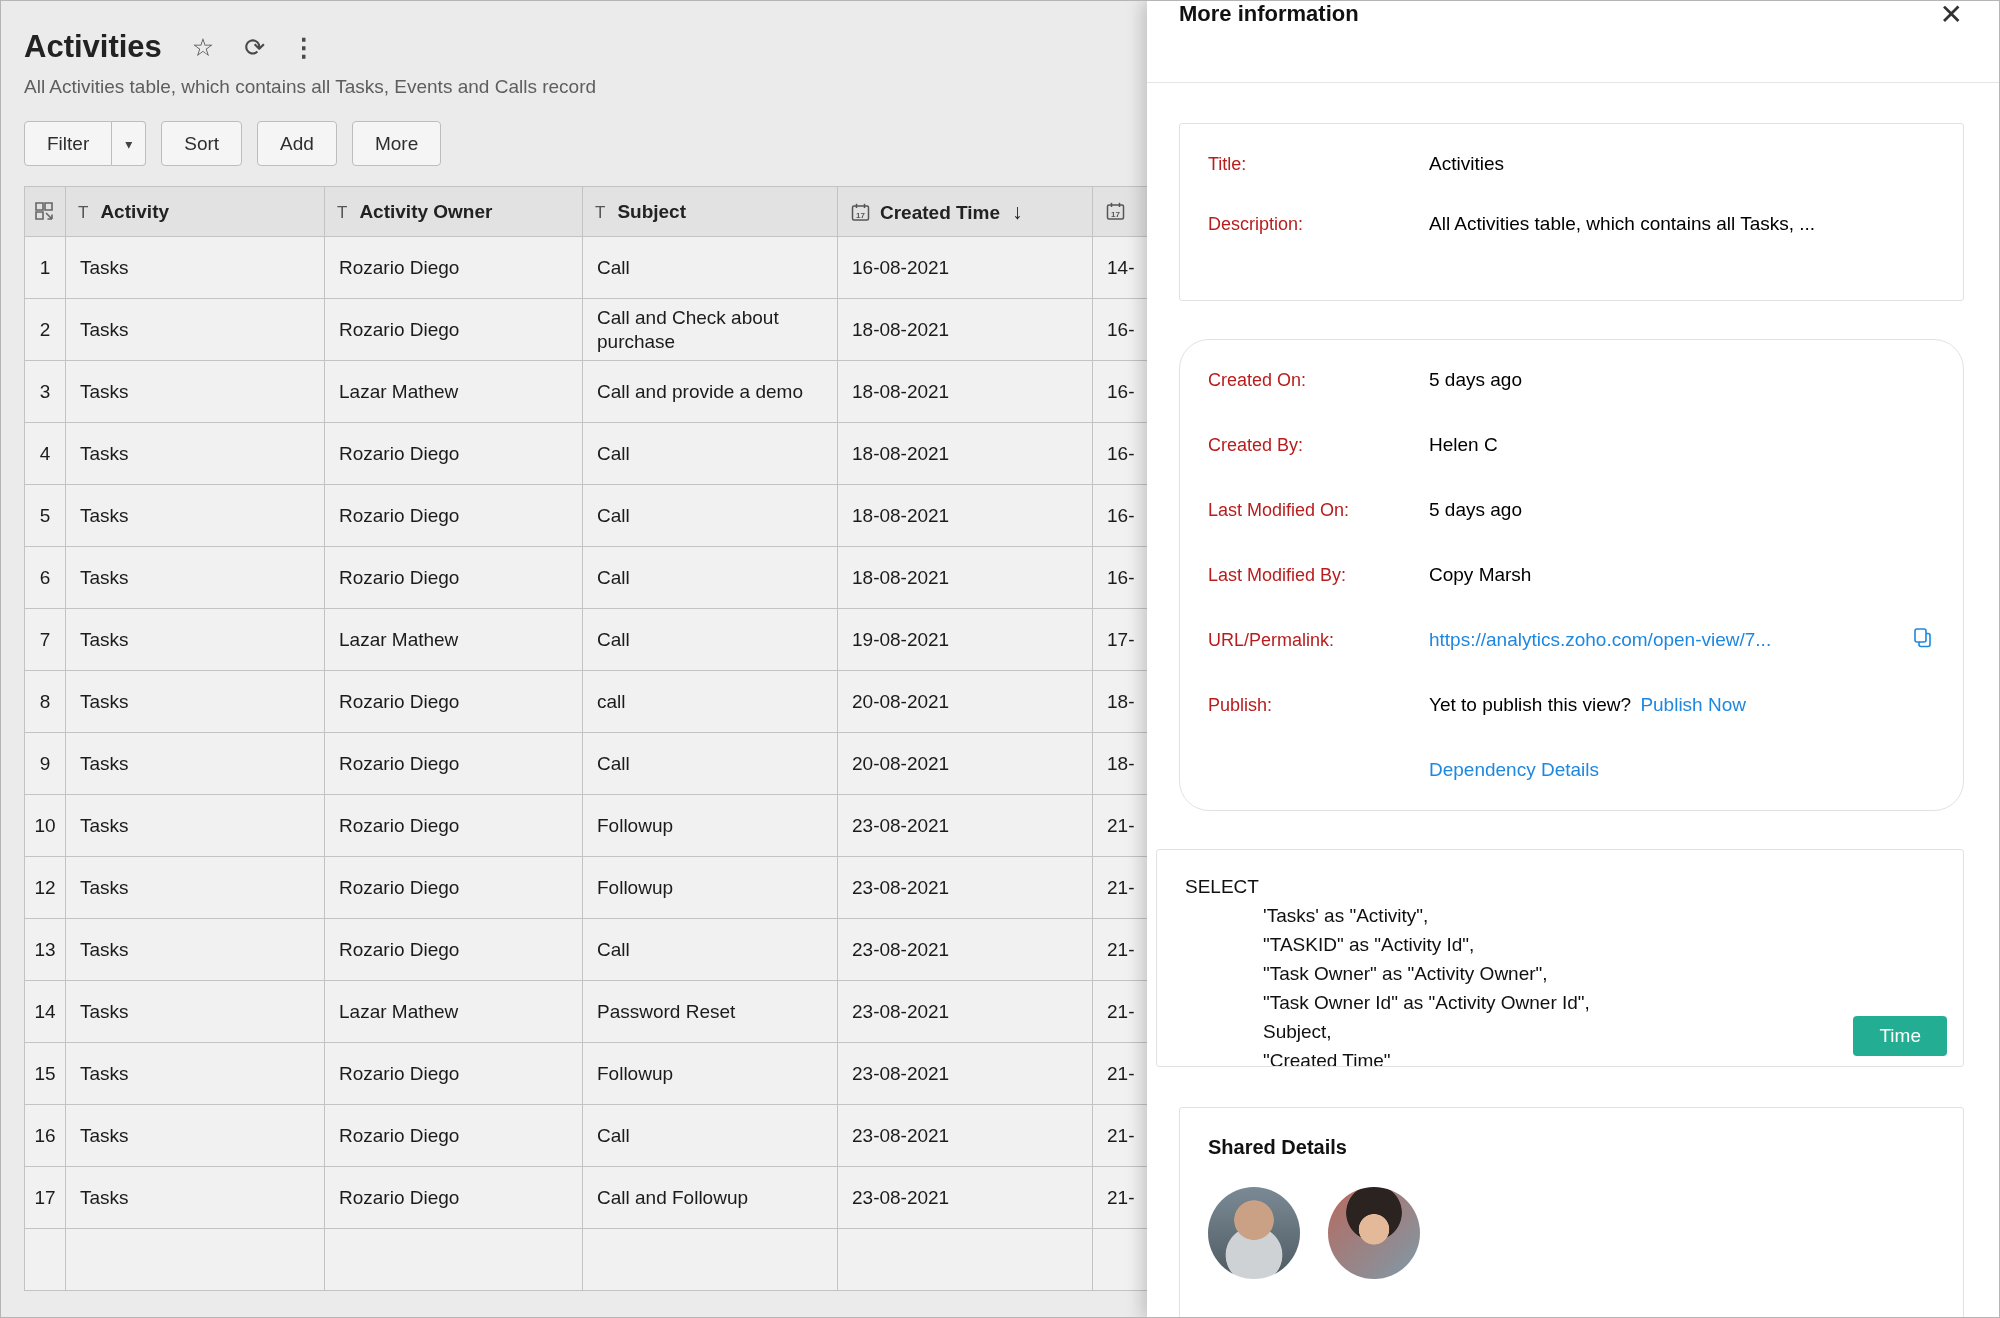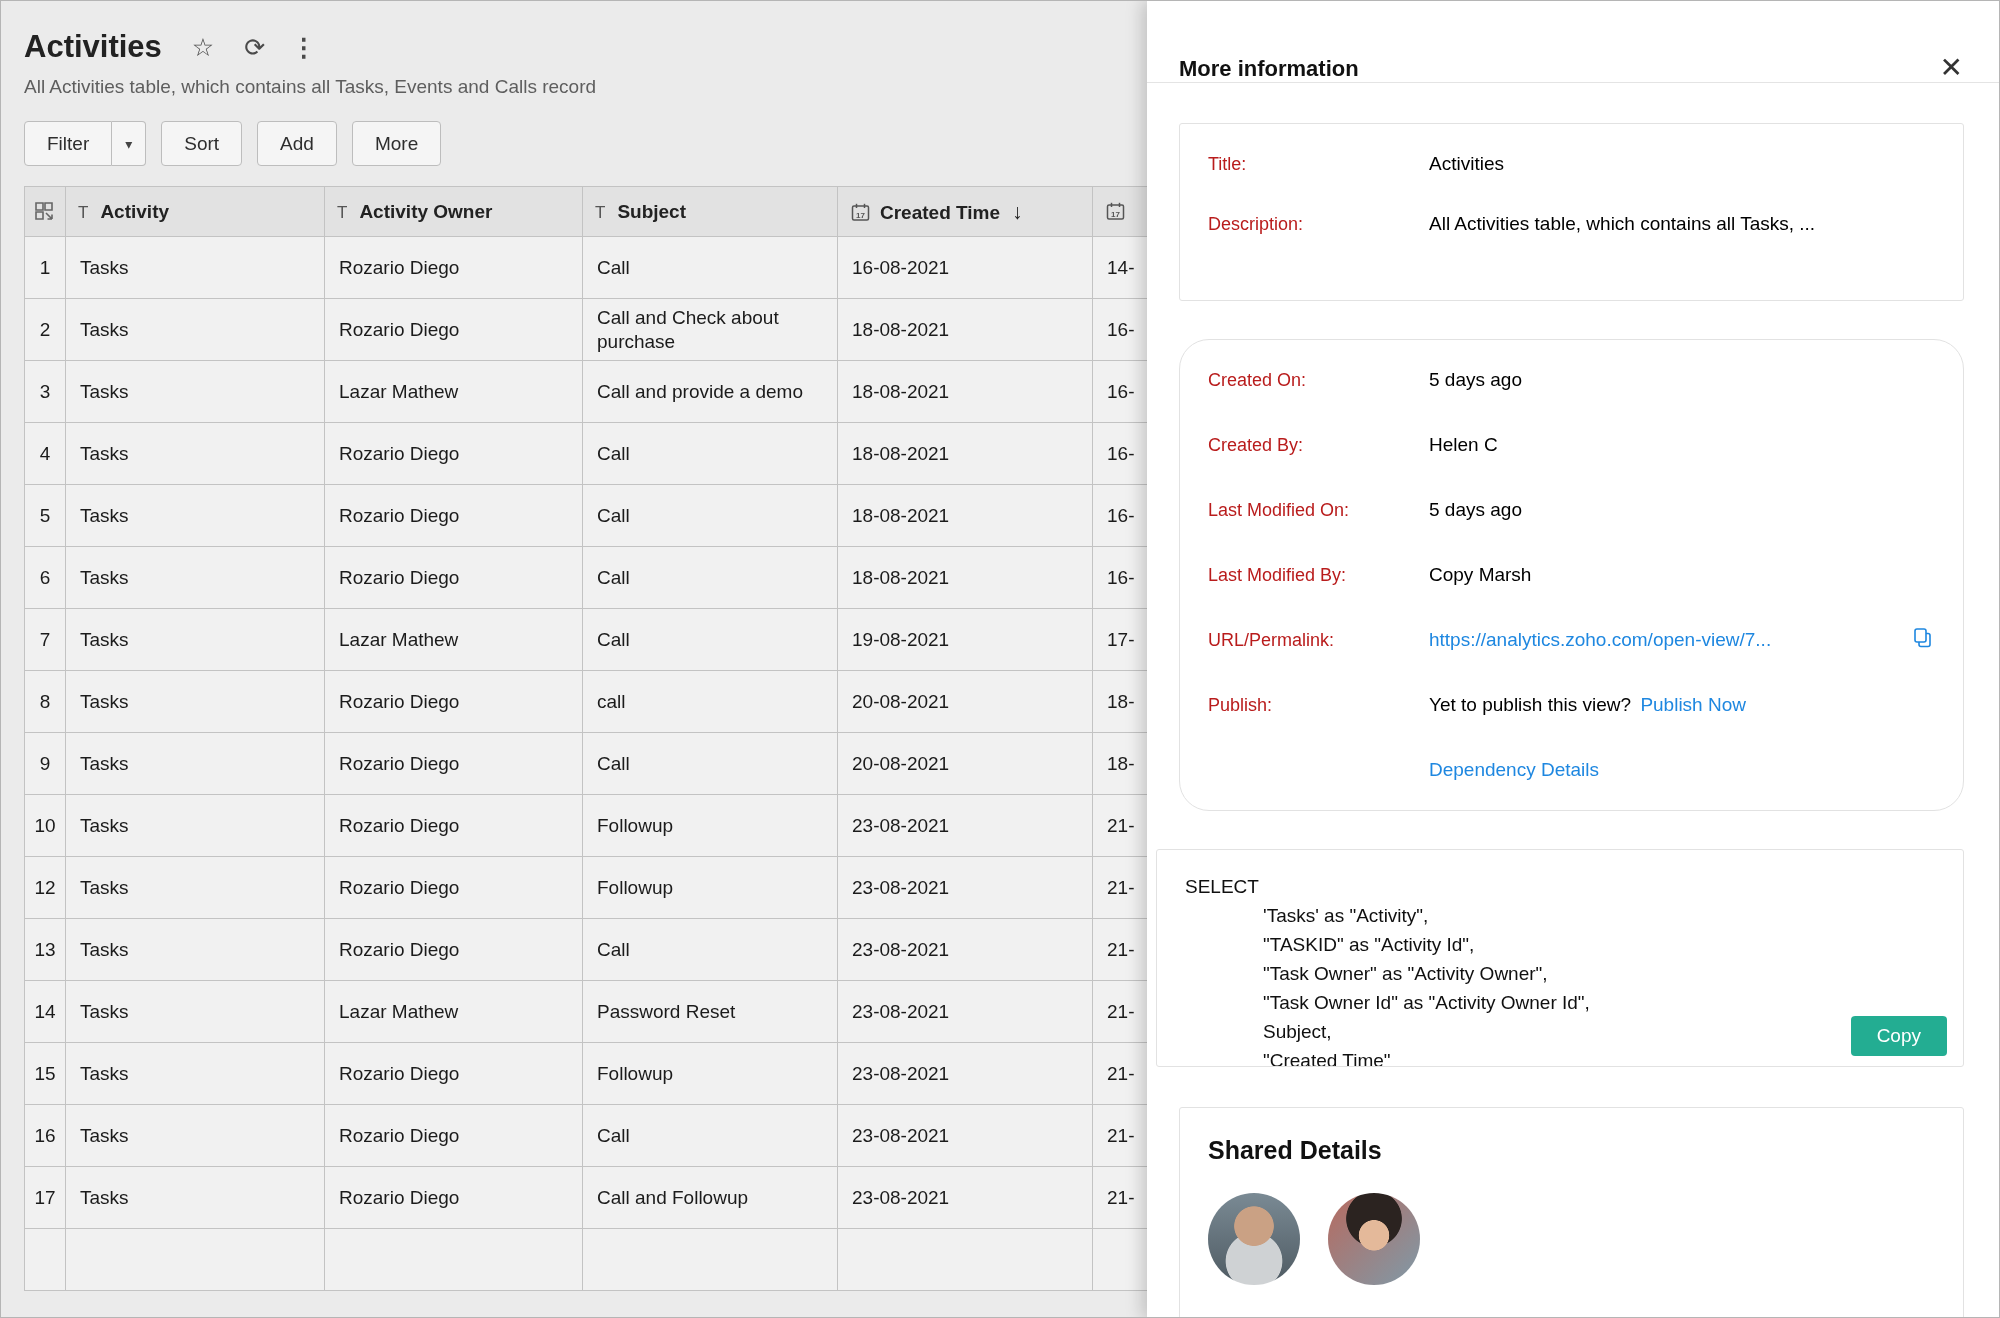--- a/index.html
+++ b/index.html
@@ -48,21 +48,21 @@
   .sort-arrow { font-size:21px; font-weight:700; color:#222; margin-left:12px; }
   .grid-icon { vertical-align:-4px; }
 
   
   .panel {
     position:absolute; top:0; right:0; width:852px; height:1318px;
     background:#fff; box-shadow:-5px 0 16px rgba(0,0,0,.18);
   }
   .panel-header {
     height:82px; border-bottom:1px solid #e4e4e4;
-    display:flex; align-items:flex-end; justify-content:space-between;
+    display:flex; align-items:flex-start; justify-content:space-between;
     padding:0 36px 0 32px;
   }
   .panel-title { font-size:22px; font-weight:700; color:#111; }
   .close-icon { font-size:28px; color:#333; font-weight:300; cursor:pointer; line-height:1; }
 
   .card {
     border:1px solid #e2e2e2; border-radius:3px; background:#fff;
     margin:0 35px 0 32px; padding:28px;
   }
   .card-info { margin-top:40px; }
@@ -82,21 +82,21 @@
   .publish-text { color:#000; margin-right:4px; }
 
   .sql-line { font-size:19px; line-height:29px; color:#101010; white-space:pre; }
   .sql-line.indent { padding-left:78px; }
   .copy-btn {
     position:absolute; right:16px; bottom:10px;
     background:#23ad92; color:#fff; border:none; border-radius:4px;
     font-size:19px; font-family:inherit; height:40px; padding:0 26px; cursor:pointer;
   }
 
-  .shared-title { font-size:25px; font-weight:700; color:#111; }
+  .shared-title { font-size:20px; font-weight:700; color:#111; }
   .avatars { margin-top:28px; display:flex; gap:28px; }
   .avatar { width:92px; height:92px; border-radius:50%; cursor:pointer; }
   .avatar-1 {
     background:
       radial-gradient(circle at 50% 36%, #caa184 0 26%, rgba(0,0,0,0) 27%),
       radial-gradient(circle at 50% 74%, #cfd2d4 0 34%, rgba(0,0,0,0) 35%),
       linear-gradient(180deg, #7a8a94, #4e5a62);
   }
   .avatar-2 {
     background:
@@ -375,21 +375,21 @@
   <div class="card card-sql">
     <div>
         <div class="sql-line">SELECT</div>
         <div class="sql-line indent">'Tasks' as "Activity",</div>
         <div class="sql-line indent">"TASKID" as "Activity Id",</div>
         <div class="sql-line indent">"Task Owner" as "Activity Owner",</div>
         <div class="sql-line indent">"Task Owner Id" as "Activity Owner Id",</div>
         <div class="sql-line indent">Subject,</div>
         <div class="sql-line indent">"Created Time"</div>
       </div>
-    <button class="copy-btn">Copy</button>
+    <button class="copy-btn">Time</button>
   </div>
 
   <div class="card card-shared">
     <div class="shared-title">Shared Details</div>
     <div class="avatars">
       <div class="avatar avatar-1"></div>
       <div class="avatar avatar-2"></div>
     </div>
   </div>
 </aside>

